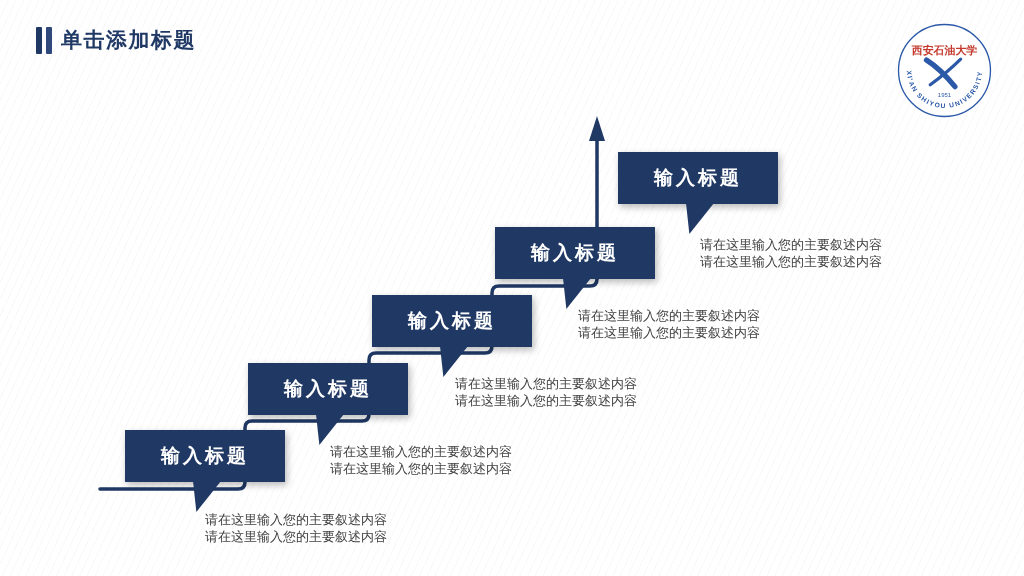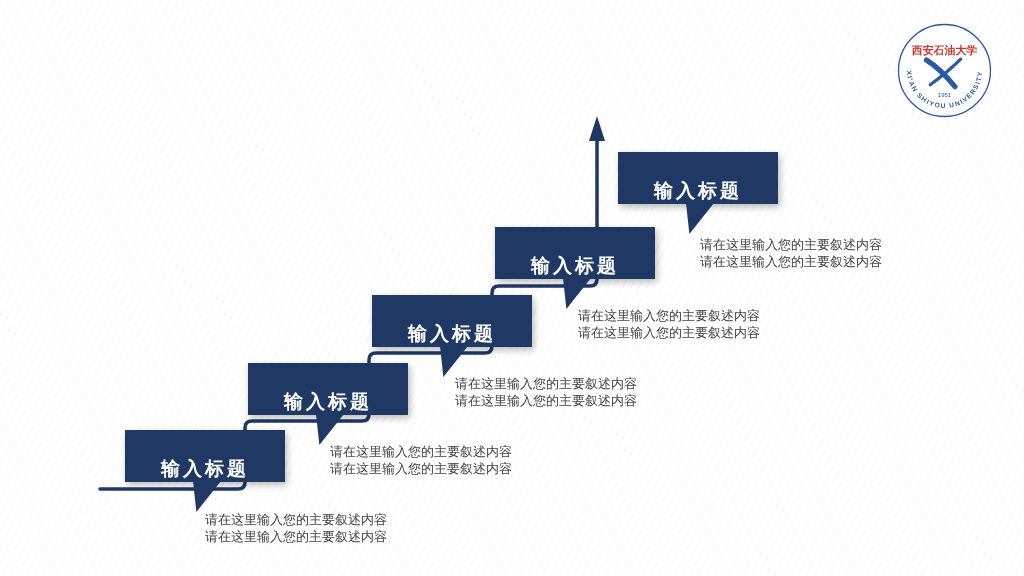--- a/index.html
+++ b/index.html
@@ -59,21 +59,21 @@
     pointer-events: none;
   }
 
   .bubble {
     position: absolute;
     width: 160px;
     height: 52px;
     background: #1f3864;
     color: #ffffff;
     display: flex;
-    align-items: flex-end;
+    align-items: center;
     justify-content: center;
     font-size: 19px;
     font-weight: bold;
     letter-spacing: 3px;
     z-index: 2;
     box-shadow: 2px 3px 7px rgba(0,0,0,0.28);
   }
   .tail {
     position: absolute;
     left: 68px;
@@ -103,20 +103,27 @@
   .d2 { left: 330px; top: 443px; }
   .d3 { left: 455px; top: 375px; }
   .d4 { left: 578px; top: 307px; }
   .d5 { left: 700px; top: 236px; }
 </style>
 </head>
 <body>
 
 <div class="slide">
 
+  <div class="header">
+    <div class="bars">
+      <div class="bar-a"></div>
+      <div class="bar-b"></div>
+    </div>
+    <div class="page-title">单击添加标题</div>
+  </div>
 
   <div class="logo">
     <svg viewBox="0 0 100 100" width="95" height="95">
       <circle cx="50" cy="50" r="48.4" fill="#ffffff" stroke="#2b59a8" stroke-width="1.4"></circle>
       <path id="arcB" d="M 10.5,50 A 39.5,39.5 0 0 0 89.5,50" fill="none"></path>
       <text font-size="7" fill="#2b59a8" letter-spacing="1.4" font-weight="bold">
         <textPath href="#arcB" startOffset="50%" text-anchor="middle">XI'AN SHIYOU UNIVERSITY</textPath>
       </text>
       <text x="50" y="33" text-anchor="middle" font-size="11.5" fill="#c43a2e" font-weight="bold">西安石油大学</text>
       <path d="M31,39 C42,46 52,56 61,67" stroke="#2b59a8" stroke-width="5.5" fill="none" stroke-linecap="round"></path>

